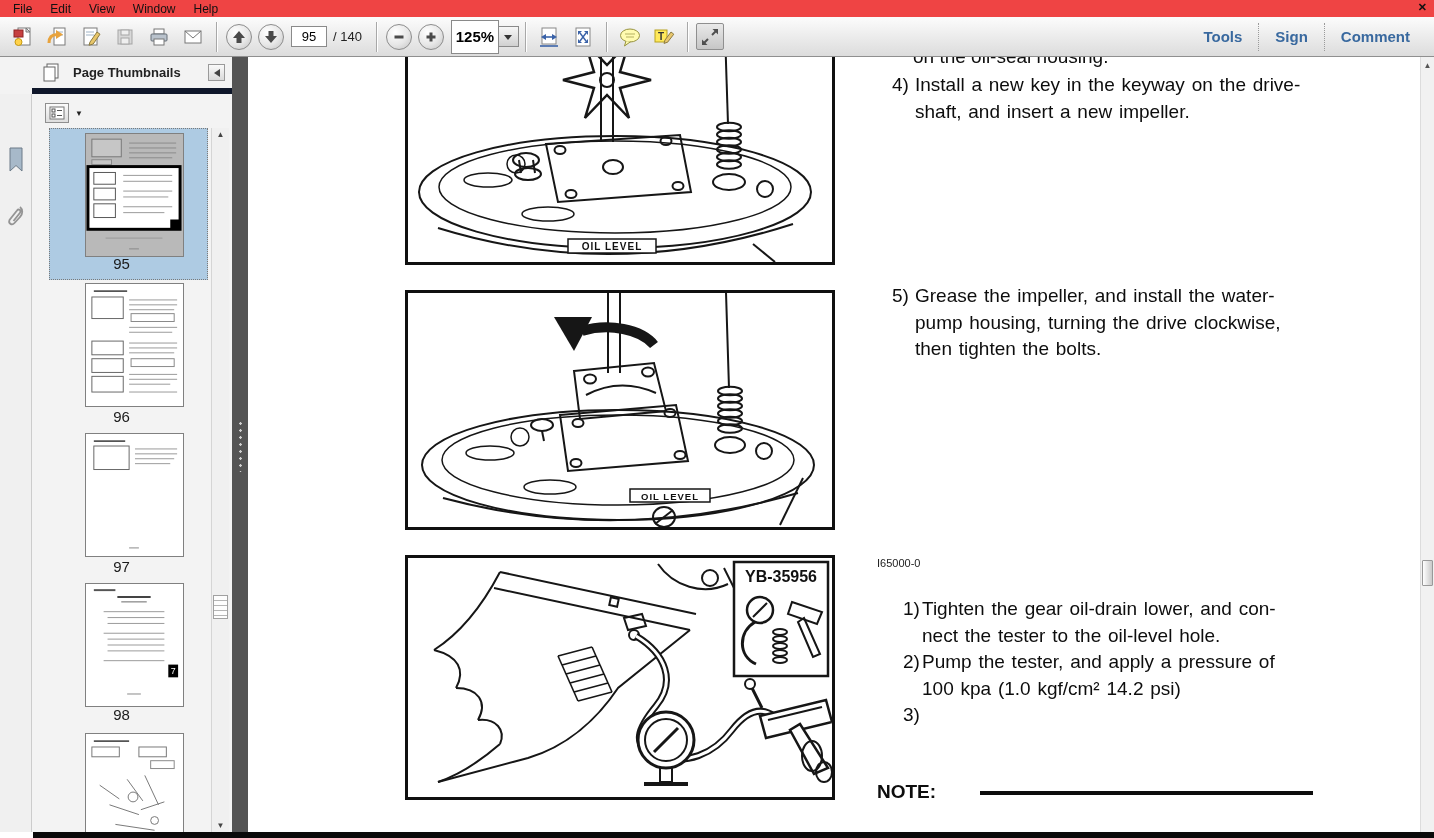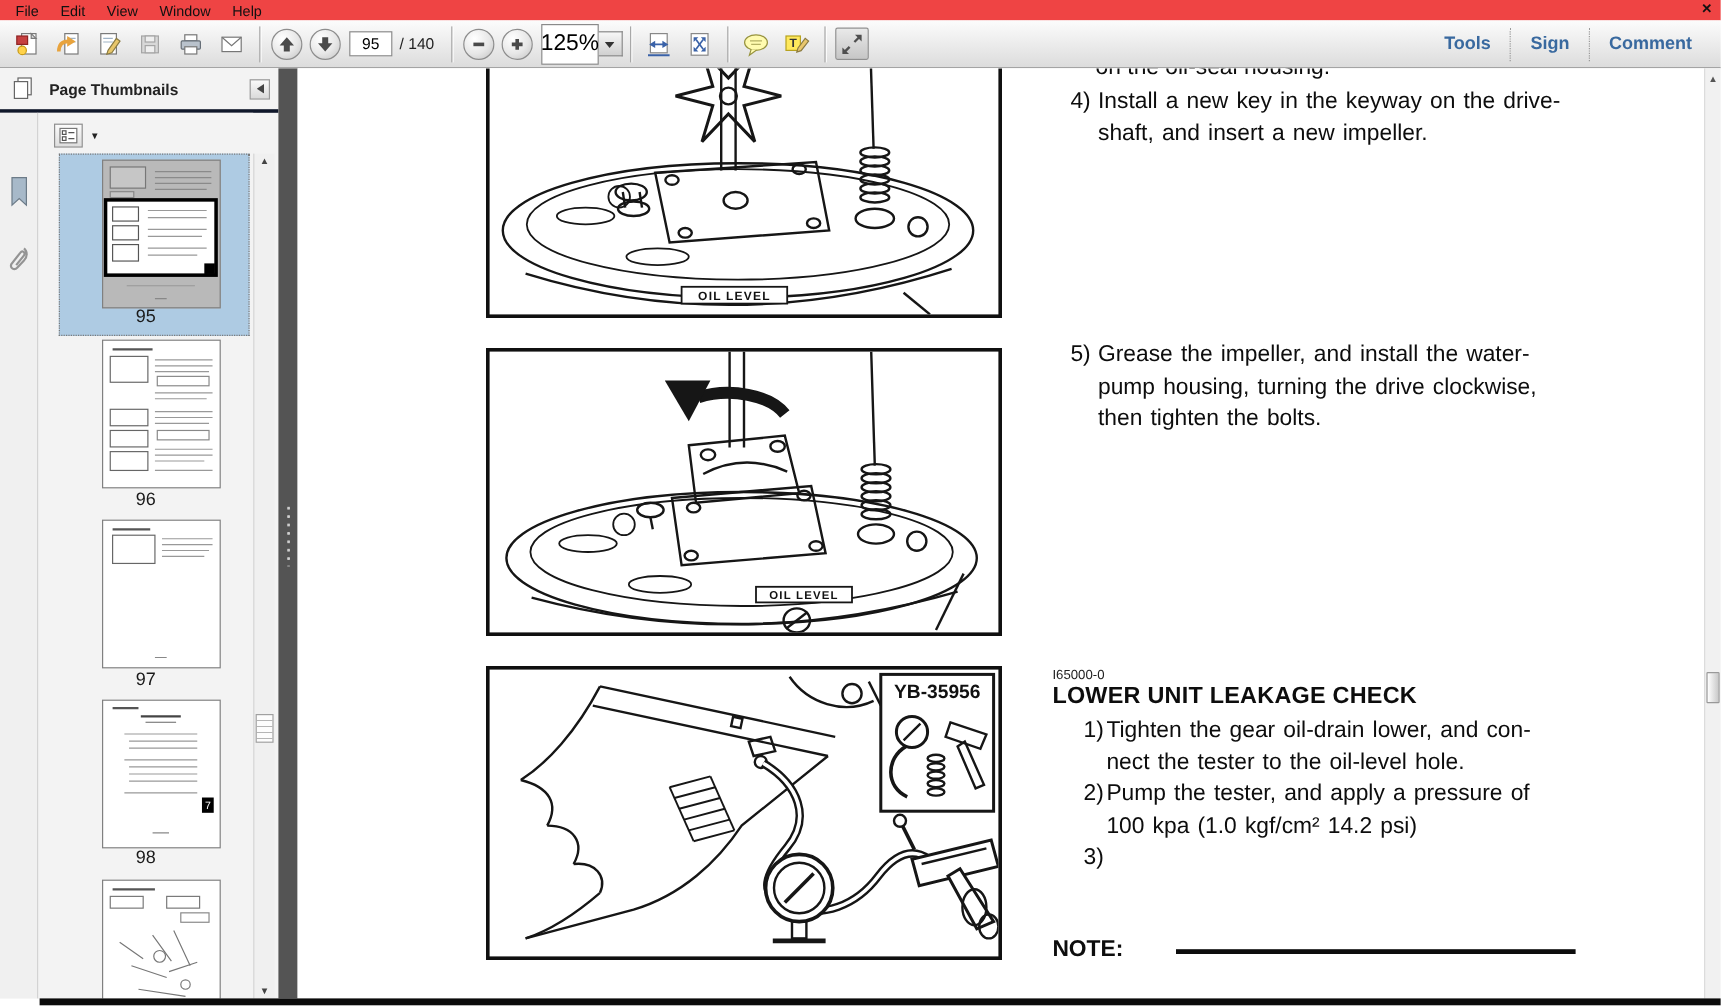--- a/index.html
+++ b/index.html
@@ -16,40 +16,40 @@
   .toolbar { position:relative; height:40px; background:linear-gradient(#fcfcfc,#dcdcdc);
              border-bottom:1px solid #8f8f8f; display:flex; align-items:center; padding:0 6px; }
   .tb-btn { width:30px; height:28px; display:flex; align-items:center; justify-content:center; margin:0 2px; }
   .tb-sep { width:1px; height:30px; background:#a8a8a8; box-shadow:1px 0 0 #fff; margin:0 6px; }
   .tb-circle { width:26px; height:26px; border-radius:50%; border:1px solid #8d8d8d; margin:0 3px;
                background:radial-gradient(circle at 35% 30%, #ffffff 0%, #e7e7e7 55%, #c3c3c3 100%);
                display:flex; align-items:center; justify-content:center; }
   .page-input { width:36px; height:21px; border:1px solid #8a8a8a; background:#fff; text-align:center;
                 font-size:13px; font-family:"Liberation Sans",sans-serif; margin:0 4px; }
   .page-total { font-size:13px; color:#222; margin:0 8px 0 2px; white-space:nowrap; }
-  .zoom-box { width:48px; height:34px; border:1px solid #8a8a8a; background:#fff; font-size:19px;
-              display:flex; align-items:center; justify-content:center; margin-left:4px; }
+  .zoom-box { width:48px; height:34px; border:1px solid #8a8a8a; background:#fff; font-size:15px;
+              display:flex; align-items:center; justify-content:center; margin-left:4px;font-weight:bold; }
   .zoom-dd { width:20px; height:21px; border:1px solid #8a8a8a; border-left:none;
              background:linear-gradient(#f7f7f7,#d0d0d0); display:flex; align-items:center;
              justify-content:center; font-size:8px; color:#333; }
   .fullscreen-btn { width:28px; height:27px; border:1px solid #8f8f8f; border-radius:2px;
                     background:linear-gradient(#e9e9e9,#c6c6c6); display:flex; align-items:center;
                     justify-content:center; margin-left:2px; }
   .tb-actions { position:absolute; right:8px; top:0; height:100%; display:flex; align-items:center;
                 font-size:15px; font-weight:bold; color:#39699f; }
   .tb-action { display:flex; align-items:center; height:28px; padding:0 16px; }
   .tb-action + .tb-action { border-left:1px dotted #9a9a9a; }
 
   
   .main { position:relative; width:1434px; height:781px; background:#fff; }
 
   
   .sidebar { position:absolute; left:0; top:0; width:232px; height:775px; background:#f3f3f3; }
-  .sb-header { height:37px; border-bottom:3px solid #0f172a; display:flex; align-items:center;
-               padding:0 7px; background:#f3f3f3; }
+  .sb-header { height:37px; border-bottom:6px solid #0f172a; display:flex; align-items:center;
+               padding:0 7px; background:#f3f3f3;margin-left:32px; }
   .sb-title { font-size:13px; font-weight:bold; color:#222; margin-left:10px; flex:1; }
   .sb-collapse { width:17px; height:17px; border:1px solid #9a9a9a;
                  background:linear-gradient(#fafafa,#dadada); display:flex; align-items:center;
                  justify-content:center; font-size:8px; color:#444; }
   .icon-strip { position:absolute; left:0; top:37px; width:32px; bottom:0; background:#f0f0f0;
                 border-right:1px solid #cccccc; display:flex; flex-direction:column; align-items:center;
                 padding-top:52px; gap:28px; }
   .thumb-panel { position:absolute; left:32px; top:37px; width:179px; bottom:0; overflow:hidden;
                  background:#f3f3f3; }
   .opt-row { position:absolute; left:13px; top:9px; display:flex; align-items:center; }
@@ -536,21 +536,20 @@
       </div>
 
       <div class="step" style="top:226px;left:16px;right:0;">
         <span class="step-num">5)</span>
         <span class="step-text">Grease the impeller, and install the water-
 pump housing, turning the drive clockwise,
 then tighten the bolts.</span>
       </div>
 
       <div class="sec-code" style="top:493px;left:1px;">I65000-0</div>
-      <div class="sec-title" style="top:510px;left:1px;">LOWER UNIT LEAKAGE CHECK</div>
 
       <div class="step lstep" style="top:539px;left:27px;right:0;">
         <span class="step-num">1)</span>
         <span class="step-text">Tighten the gear oil-drain lower, and con-
 nect the tester to the oil-level hole.</span>
       </div>
       <div class="step lstep" style="top:592px;left:27px;right:0;">
         <span class="step-num">2)</span>
         <span class="step-text">Pump the tester, and apply a pressure of
 100 kpa (1.0 kgf/cm² 14.2 psi)</span>

